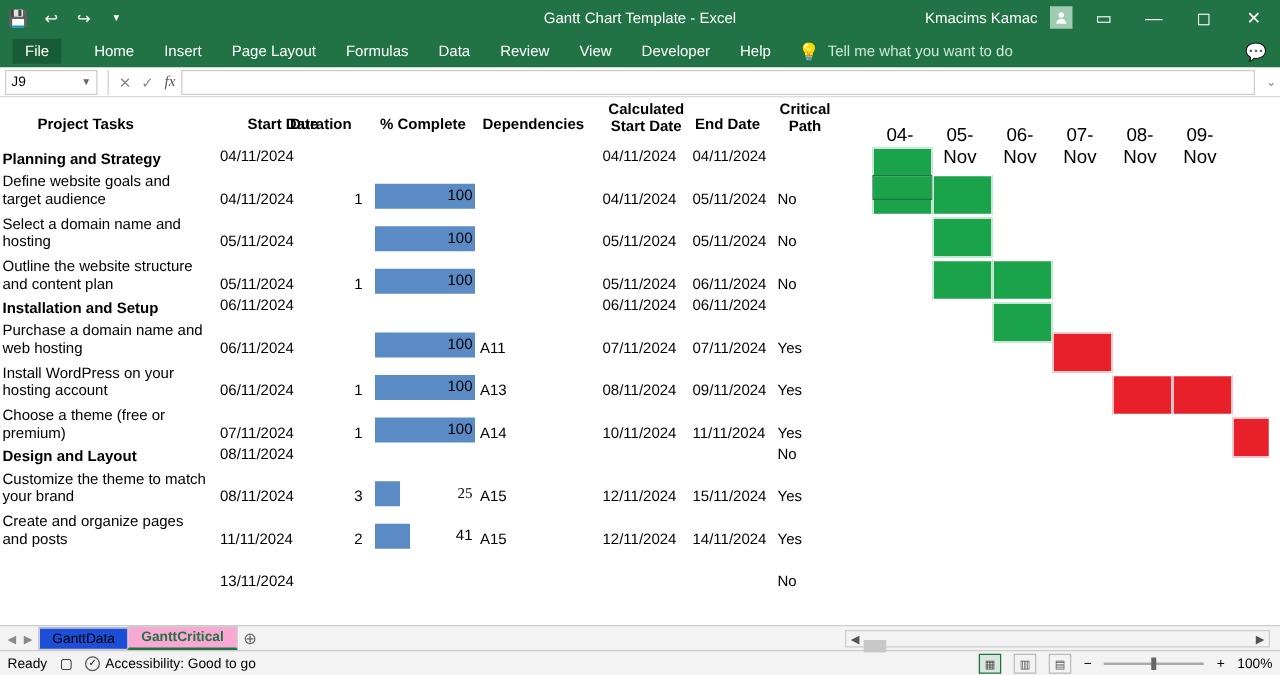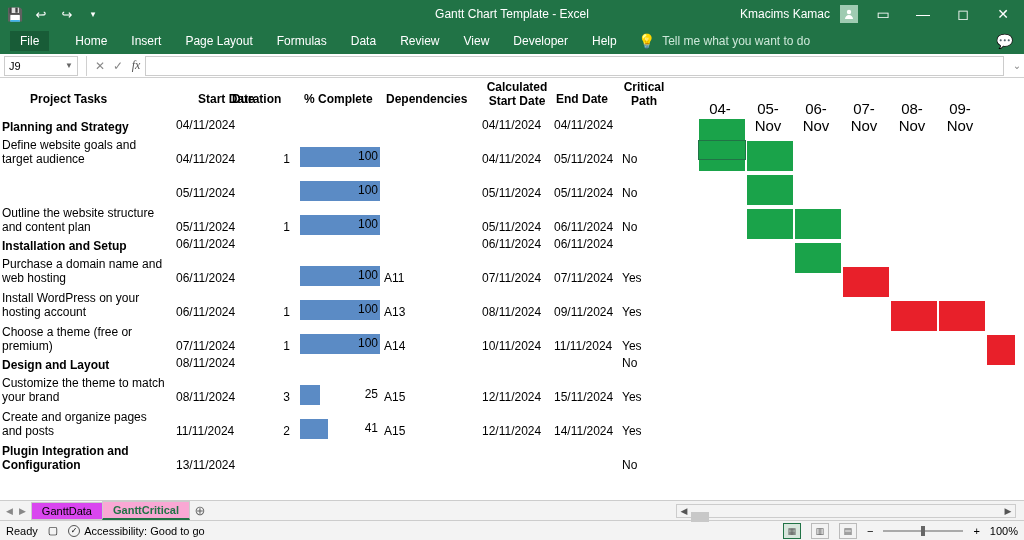--- a/index.html
+++ b/index.html
@@ -53,21 +53,21 @@
 .gcell { position: absolute; width: 48px; height: 32px; border: 1px solid #fff; }
 .g-green { background: #1aa34a; }
 .g-red { background: #e8202a; }
 .selbox { position: absolute; border: 1px solid #217346; }
 .date-hdr { position: absolute; top: 22px; font-size: 15px; width: 48px; text-align: center; }
 
 
 .sheettabs { height: 20px; background: #f3f3f3; border-top: 1px solid #ccc; display: flex; align-items: center; font-size: 11px; }
 .st-nav { display: flex; gap: 6px; padding: 0 6px; color: #888; }
 .st-nav span { font-size: 9px; }
-.st-tab { padding: 2px 10px; border: 1px solid #ccc; background: #d946ef; margin-left: -1px; cursor: pointer; }
+.st-tab { padding: 2px 10px; border: 1px solid #ccc; background: #1d4ed8; margin-left: -1px; cursor: pointer; }
 .st-tab.active { border-bottom: 2px solid #217346; color: #217346; font-weight: 600; background: #f9a8d4; }
 .st-add { width: 20px; text-align: center; color: #666; font-size: 13px; }
 .hscroll { margin-left: auto; width: 340px; height: 14px; border: 1px solid #ccc; display: flex; align-items: center; margin-right: 8px; }
 .hs-btn { width: 14px; text-align: center; font-size: 9px; color: #555; }
 .hs-track { flex: 1; position: relative; }
 .hs-thumb { position: absolute; left: 0; width: 18px; height: 10px; background: #c8c8c8; top: 1px; }
 
 
 .statusbar { height: 20px; background: #f3f3f3; border-top: 1px solid #ccc; display: flex; align-items: center; font-size: 11px; padding: 0 6px; gap: 10px; }
 .statusbar .right { margin-left: auto; display: flex; align-items: center; gap: 10px; }
@@ -168,20 +168,21 @@
         <div class="c-dur" style="top: 17px;">1</div>
         <div class="bar-slot" style="top: 12px;">
           <div class="bar" style="width: 80px;"></div>
           <div class="pct">100</div>
         </div>
         <div class="c-calc" style="top: 17px;">04/11/2024</div>
         <div class="c-end" style="top: 17px;">05/11/2024</div>
         <div class="c-crit" style="top: 17px;">No</div>
       </div>
       <div class="row row-tall" style="top: 91px;">
+        <div class="cell-task">Select a domain name and hosting</div>
         <div class="c-start" style="top: 17px;">05/11/2024</div>
         <div class="bar-slot" style="top: 12px;">
           <div class="bar" style="width: 80px;"></div>
           <div class="pct">100</div>
         </div>
         <div class="c-calc" style="top: 17px;">05/11/2024</div>
         <div class="c-end" style="top: 17px;">05/11/2024</div>
         <div class="c-crit" style="top: 17px;">No</div>
       </div>
       <div class="row row-tall" style="top: 125px;">
@@ -242,21 +243,21 @@
       </div>
       <div class="row" style="top: 278px;">
         <div class="cell-task bold">Design and Layout</div>
         <div class="c-start" style="top: 0px;">08/11/2024</div>
         <div class="c-crit" style="top: 0px;">No</div>
       </div>
       <div class="row row-tall" style="top: 295px;">
         <div class="cell-task">Customize the theme to match your brand</div>
         <div class="c-start" style="top: 17px;">08/11/2024</div>
         <div class="c-dur" style="top: 17px;">3</div>
-        <div class="bar-slot" style="top: 12px;">
+        <div class="bar-slot" style="top: 12px; font-family: Liberation Serif, serif;">
           <div class="bar" style="width: 20px;"></div>
           <div class="pct">25</div>
         </div>
         <div class="c-dep" style="top: 17px;">A15</div>
         <div class="c-calc" style="top: 17px;">12/11/2024</div>
         <div class="c-end" style="top: 17px;">15/11/2024</div>
         <div class="c-crit" style="top: 17px;">Yes</div>
       </div>
       <div class="row row-tall" style="top: 329px;">
         <div class="cell-task">Create and organize pages and posts</div>
@@ -265,21 +266,20 @@
         <div class="bar-slot" style="top: 12px;">
           <div class="bar" style="width: 28px;"></div>
           <div class="pct">41</div>
         </div>
         <div class="c-dep" style="top: 17px;">A15</div>
         <div class="c-calc" style="top: 17px;">12/11/2024</div>
         <div class="c-end" style="top: 17px;">14/11/2024</div>
         <div class="c-crit" style="top: 17px;">Yes</div>
       </div>
       <div class="row row-tall" style="top: 363px;">
-        <div class="cell-task bold">Plugin Integration and Configuration</div>
         <div class="c-start" style="top: 17px;">13/11/2024</div>
         <div class="c-crit" style="top: 17px;">No</div>
       </div>
     </div>
   <div id="gantt-container">
       <div class="gcell g-green" style="left: 698px; top: 40px;"></div>
       <div class="gcell g-green" style="left: 698px; top: 62px;"></div>
       <div class="selbox" style="left: 698px; top: 62px; width: 48px; height: 20px;"></div>
       <div class="gcell g-green" style="left: 746px; top: 62px;"></div>
       <div class="gcell g-green" style="left: 746px; top: 96px;"></div>

